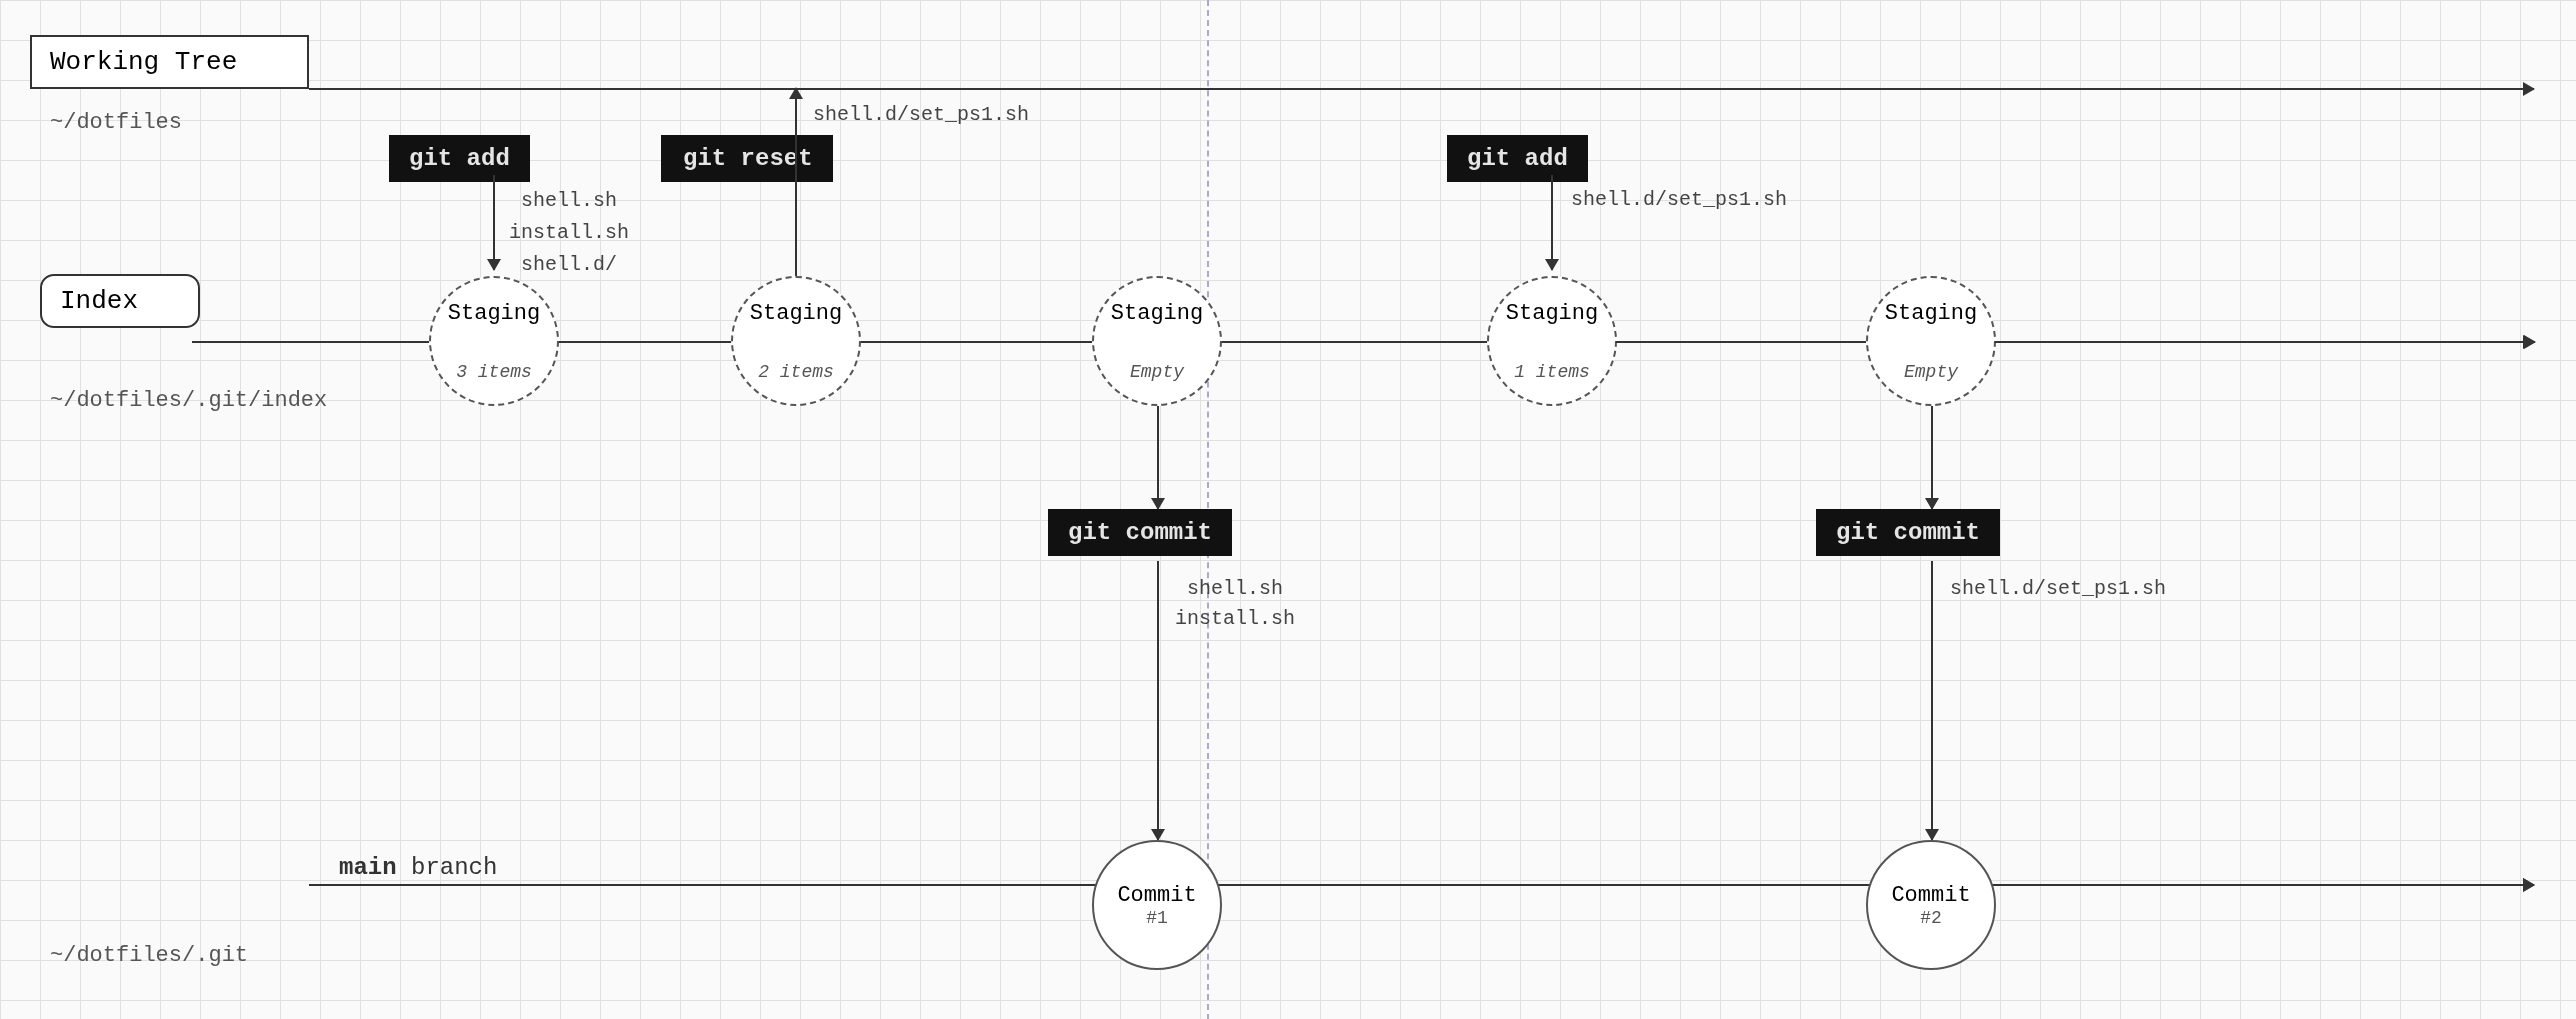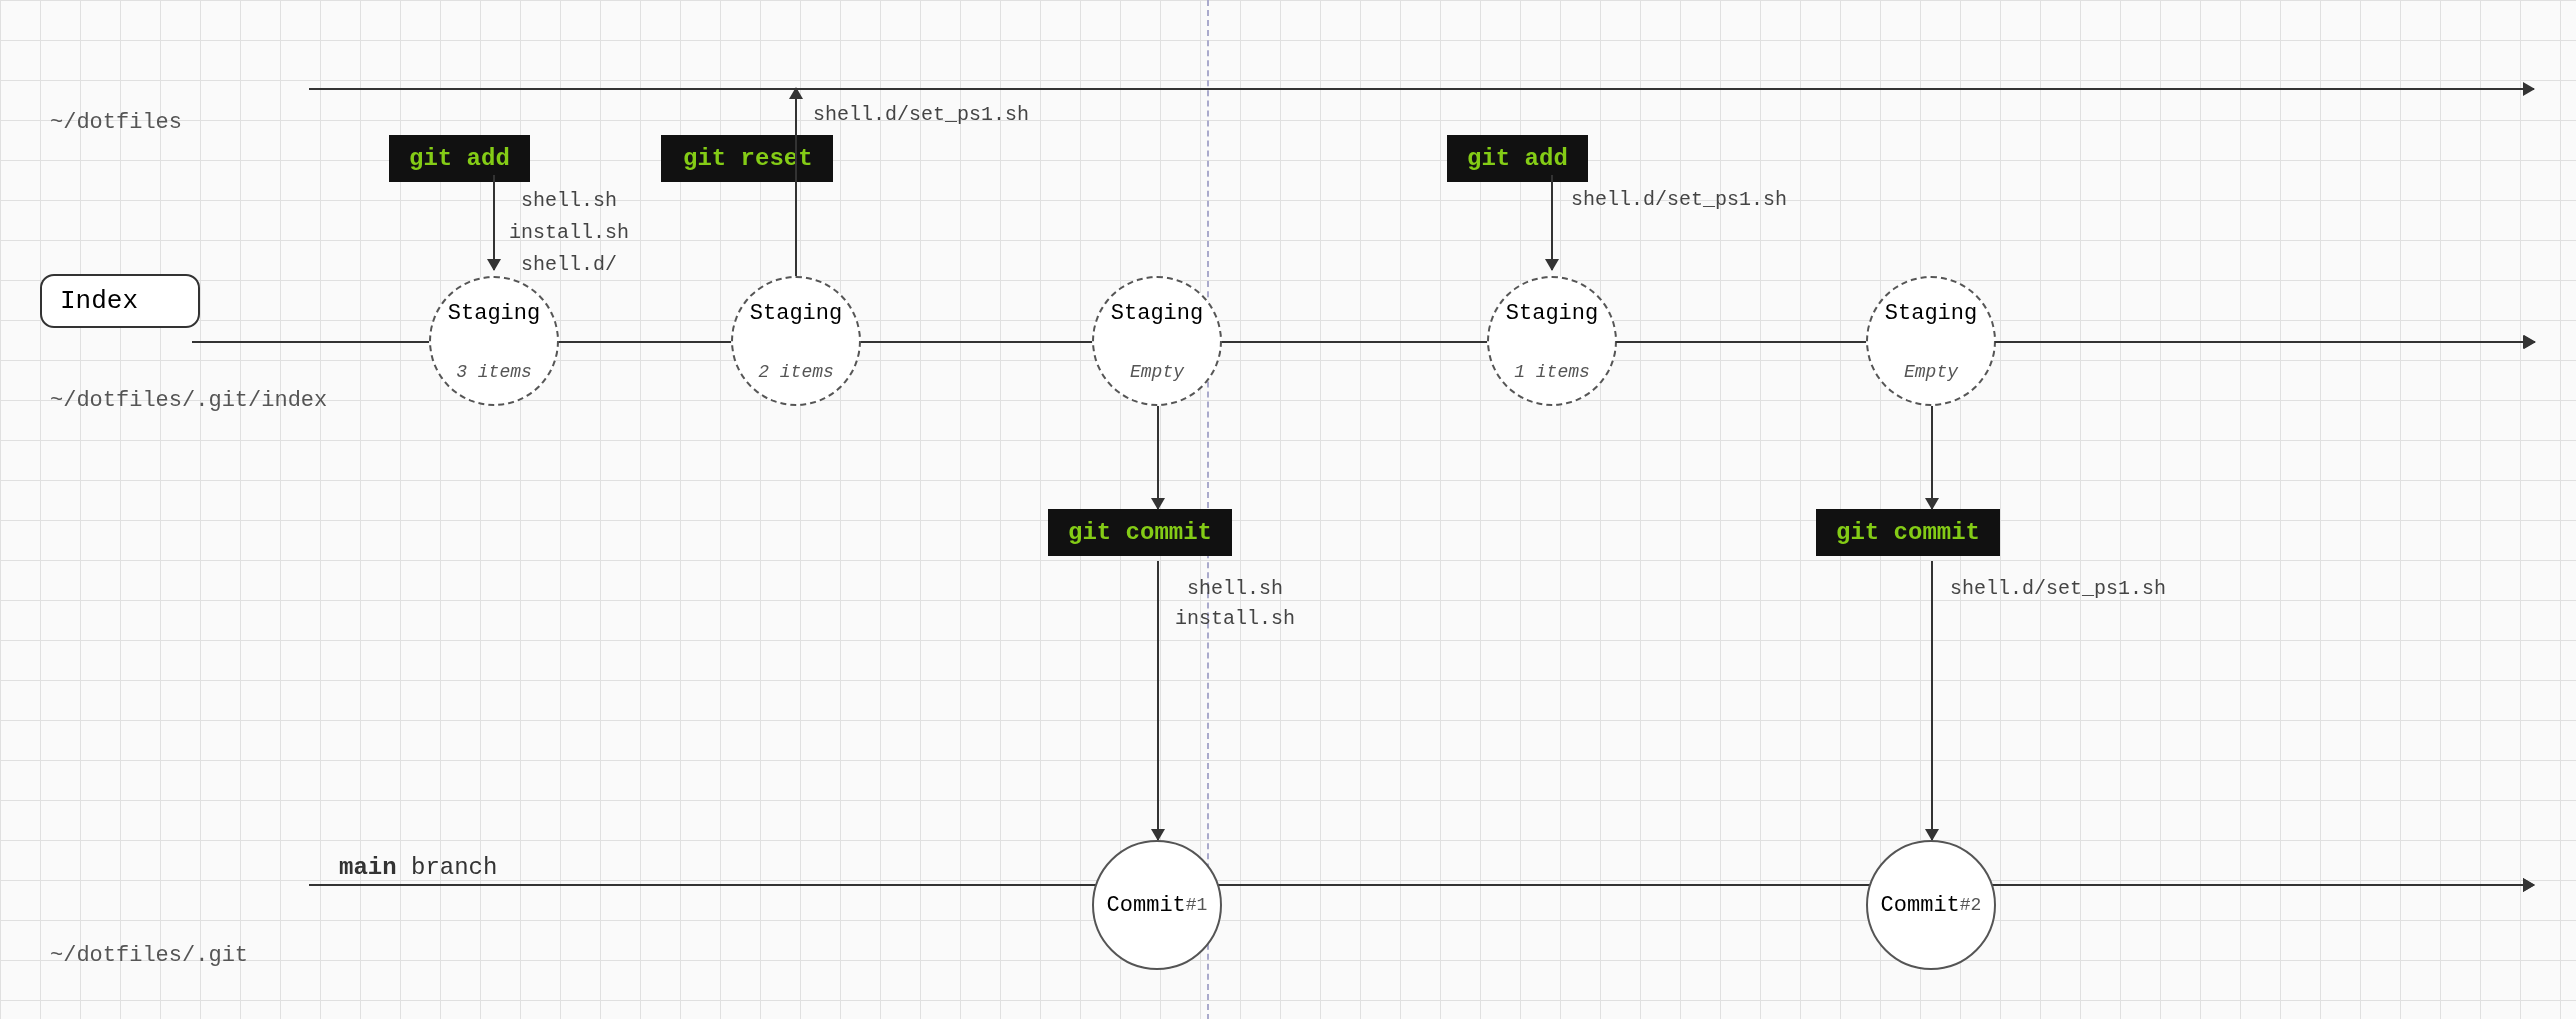--- a/index.html
+++ b/index.html
@@ -61,21 +61,21 @@
       top: 0;
       bottom: 0;
       width: 1px;
       border-left: 2px dashed #aac;
     }
 
     
     .cmd-box {
       position: absolute;
       background: #111;
-      color: #84cc16;
+      color: #e5e5e5;
       font-size: 24px;
       font-weight: bold;
       padding: 10px 20px;
       white-space: nowrap;
       font-family: 'Courier New', Courier, monospace;
     }
 
     
     .staging-circle {
       position: absolute;
@@ -104,21 +104,21 @@
 
     
     .commit-circle {
       position: absolute;
       width: 130px;
       height: 130px;
       border-radius: 50%;
       border: 2px solid #555;
       background: white;
       display: flex;
-      flex-direction: row;
+      flex-direction: column;
       align-items: center;
       justify-content: center;
     }
 
     .commit-circle .title {
       font-size: 22px;
       font-weight: normal;
     }
 
     .commit-circle .subtitle {
@@ -186,20 +186,23 @@
       background: #333;
     }
   </style>
 </head>
 <body>
 
 <div class="canvas">
 
   <div class="v-dashed" style="left: 1207px;"></div>
 
+  <div class="label-box" style="top: 35px; left: 30px; min-width: 279px;">
+    <span>Working Tree</span>
+  </div>
 
   <div class="h-line" style="top: 88px; left: 309px; width: 2225px;"></div>
 
   <div class="sub-label" style="top: 110px; left: 50px; text-align: right;">
     <span>~/dotfiles</span>
   </div>
 
   <div class="label-box" style="top: 274px; left: 40px; min-width: 160px; border-radius: 14px;">
     <span>Index</span>
   </div>

